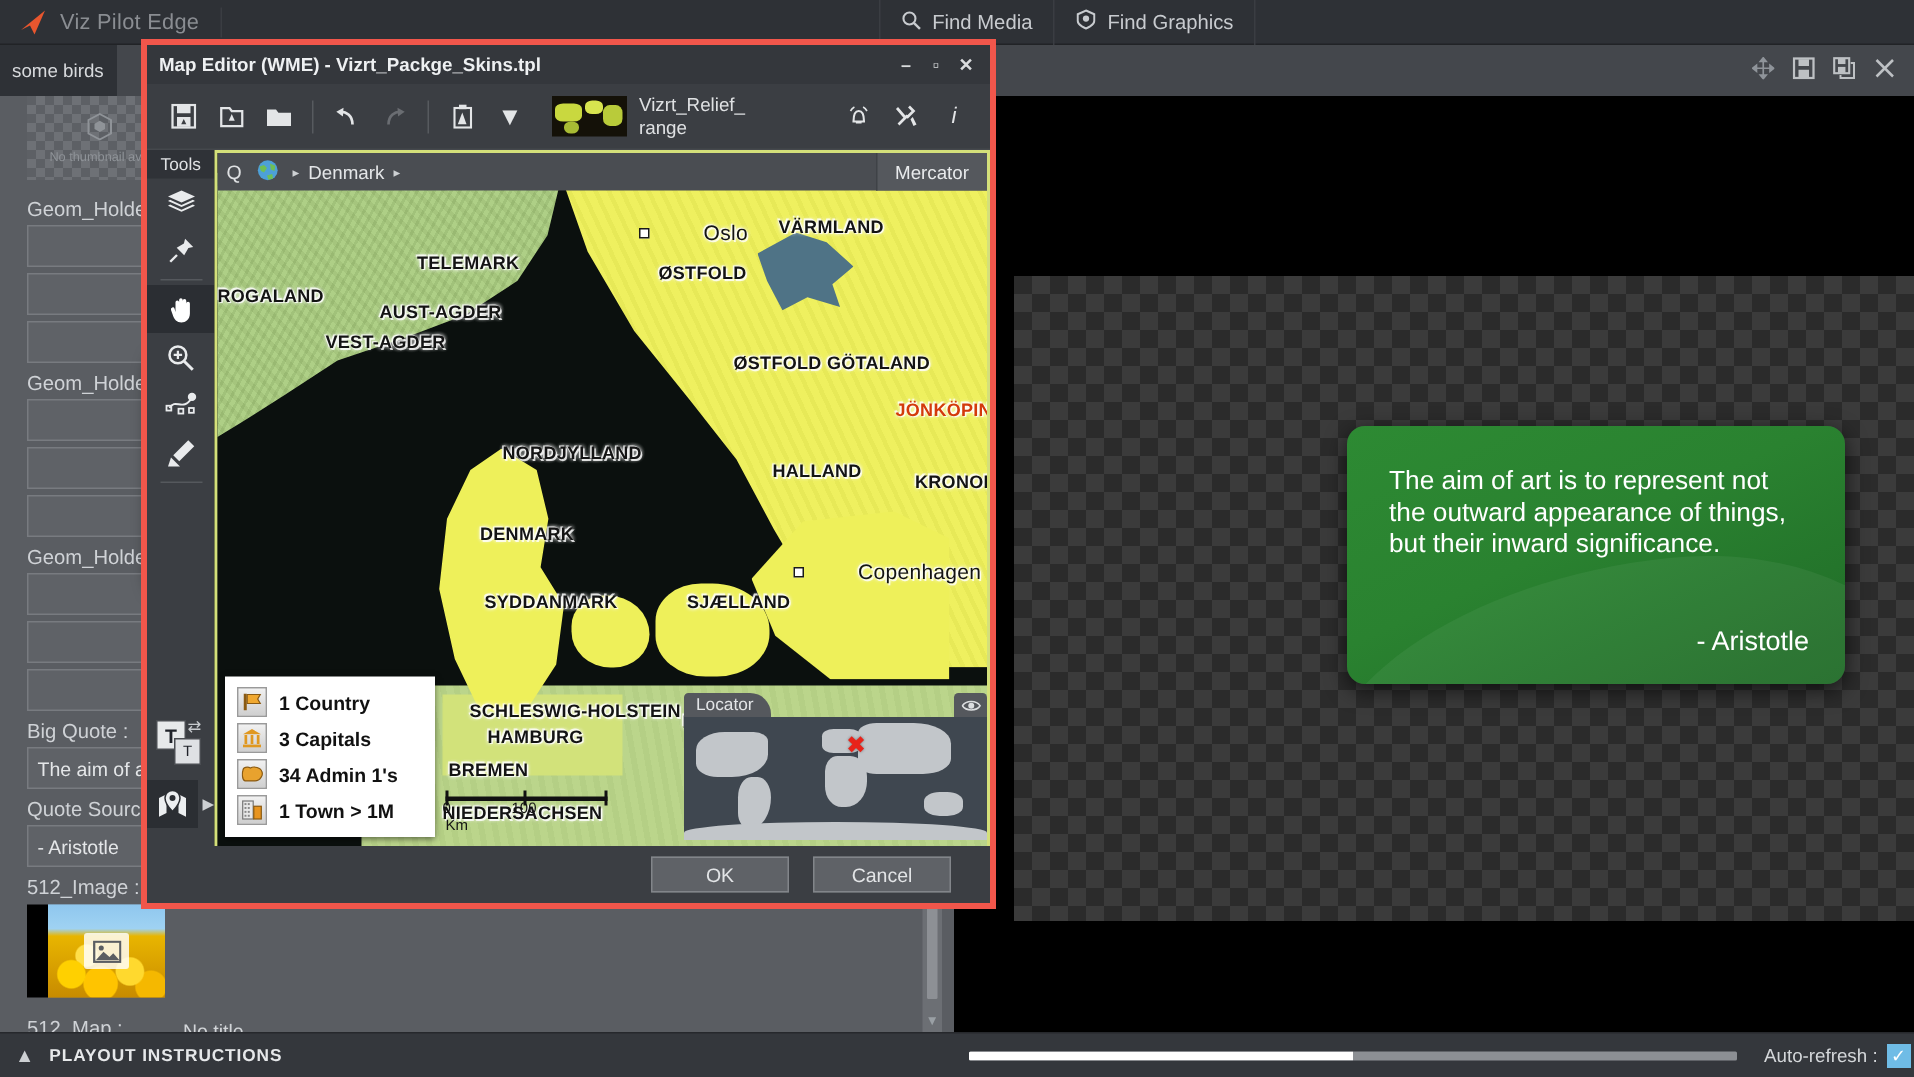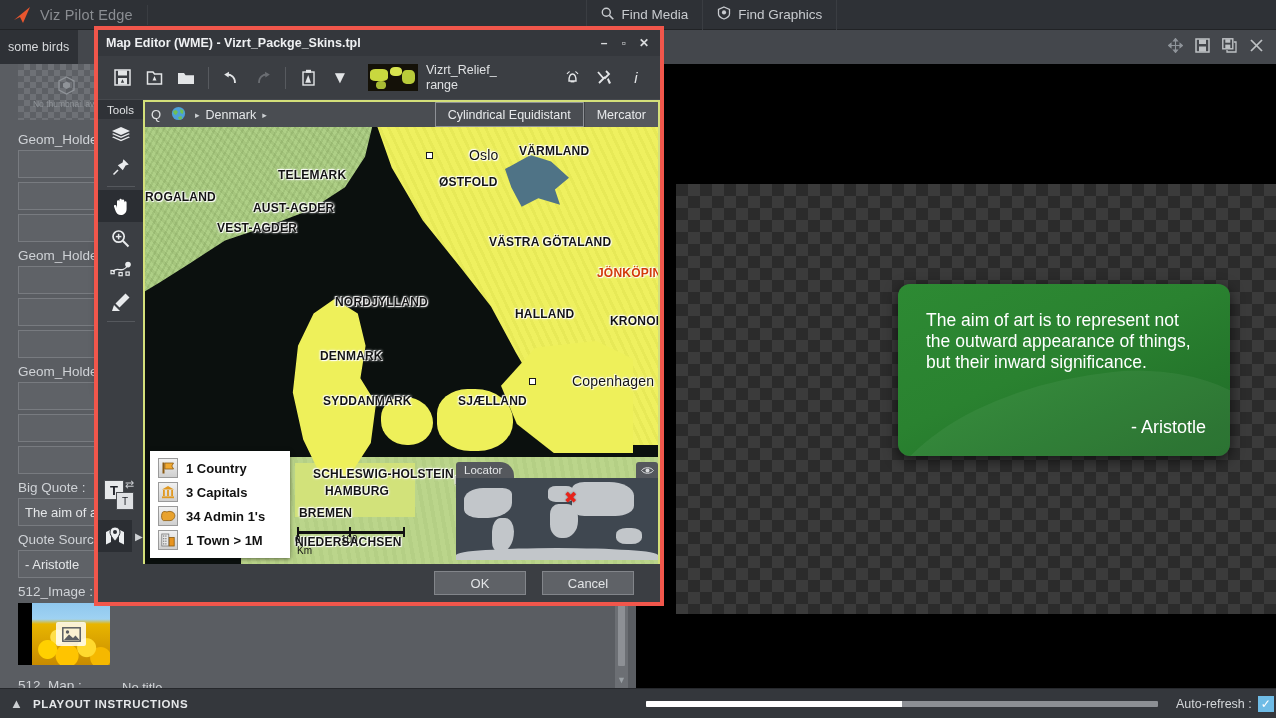--- a/index.html
+++ b/index.html
@@ -752,23 +752,20 @@
                 <circle cx="7.5" cy="7.5" r="6.6" fill="#4da0d8"></circle>
                 <path d="M2 5 L5 4 L7 6 L5 9 L3 8 Z" fill="#6fbf55"></path>
                 <path d="M9 3 L12.5 4.5 L12 8 L9.5 7 Z" fill="#6fbf55"></path>
                 <path d="M7 11 L10.5 10 L11 13 L8 13.8 Z" fill="#6fbf55"></path>
               </svg>
           </span>
           <span class="ms-caret">▸</span>
           <span class="ms-crumb">Denmark</span>
           <span class="ms-caret">▸</span>
           <div class="proj-tabs">
-            <div class="proj-tab sel">
-              <span>Cylindrical Equidistant</span>
-            </div>
             <div class="proj-tab">
               <span>Mercator</span>
             </div>
           </div>
         </div>
 
         <div class="map-canvas">
           <div class="lm norway">
               <div class="norway-tex"></div>
             </div>
@@ -789,21 +786,21 @@
           <div class="city-dot" style="left:384px; top:251px;"></div>
 
           <div id="map-labels">
               <div class="map-label city" style="left: 292px; top: 20px;">Oslo</div>
               <div class="map-label" style="left: 374px; top: 17px;">VÄRMLAND</div>
               <div class="map-label" style="left: 133px; top: 41px;">TELEMARK</div>
               <div class="map-label" style="left: 294px; top: 48px;">ØSTFOLD</div>
               <div class="map-label" style="left: 0px; top: 63px;">ROGALAND</div>
               <div class="map-label" style="left: 108px; top: 74px;">AUST-AGDER</div>
               <div class="map-label" style="left: 72px; top: 94px;">VEST-AGDER</div>
-              <div class="map-label" style="left: 344px; top: 108px;">VÄSTRA GÖTALAND</div>
+              <div class="map-label" style="left: 344px; top: 108px;">ØSTFOLD GÖTALAND</div>
               <div class="map-label hl" style="left: 452px; top: 139px;">JÖNKÖPING</div>
               <div class="map-label" style="left: 190px; top: 168px;">NORDJYLLAND</div>
               <div class="map-label" style="left: 370px; top: 180px;">HALLAND</div>
               <div class="map-label" style="left: 465px; top: 187px;">KRONOBE</div>
               <div class="map-label" style="left: 175px; top: 222px;">DENMARK</div>
               <div class="map-label city" style="left: 395px; top: 246px;">Copenhagen</div>
               <div class="map-label" style="left: 178px; top: 267px;">SYDDANMARK</div>
               <div class="map-label" style="left: 313px; top: 267px;">SJÆLLAND</div>
               <div class="map-label" style="left: 168px; top: 340px;">SCHLESWIG-HOLSTEIN</div>
               <div class="map-label" style="left: 310px; top: 347px;">MEC</div>

